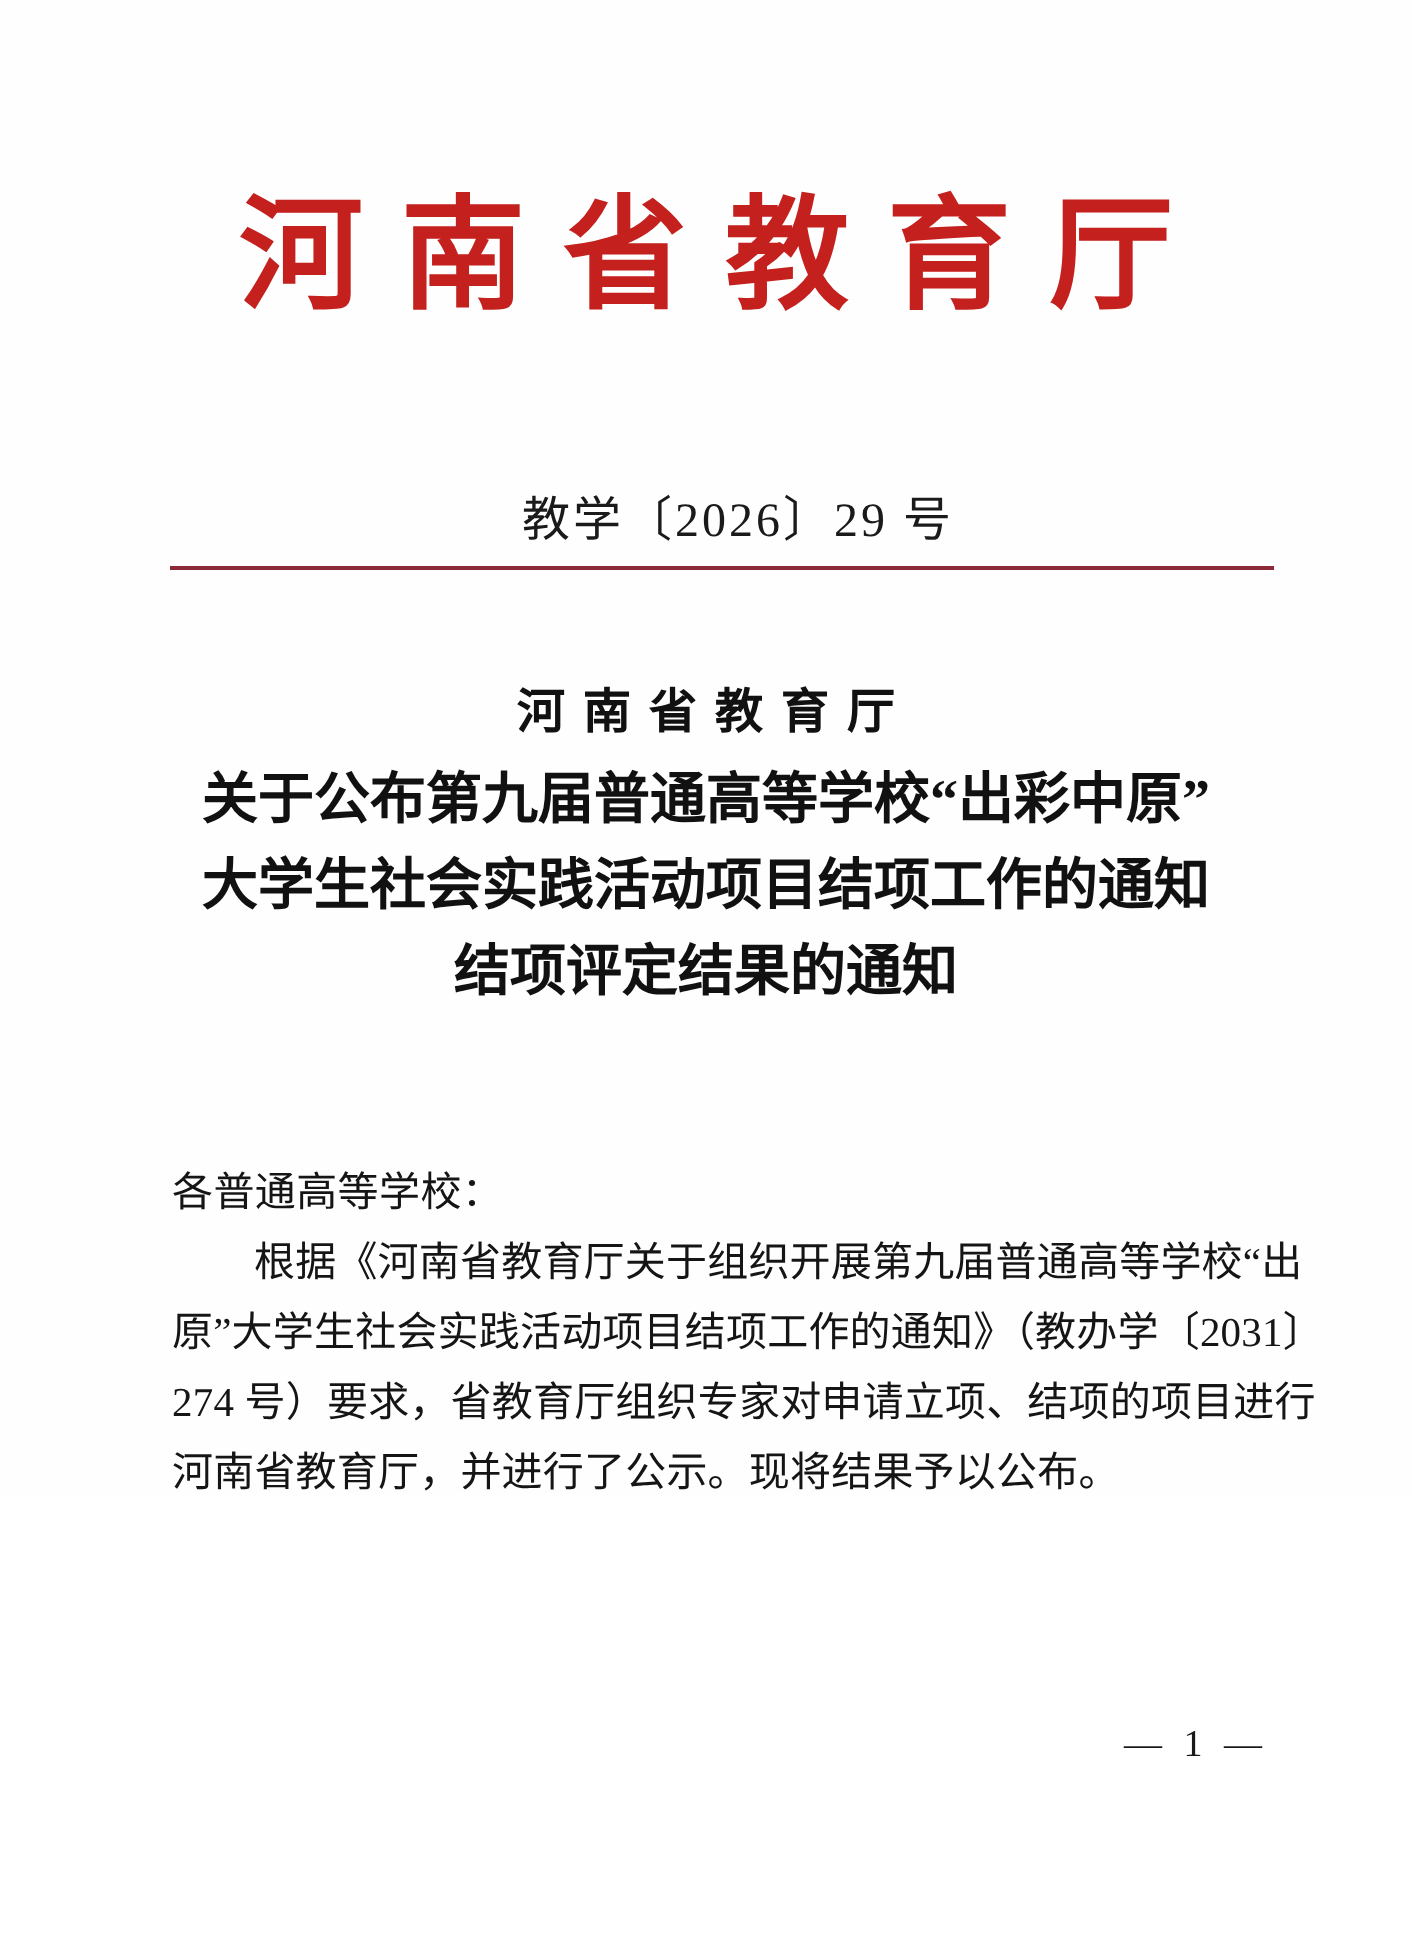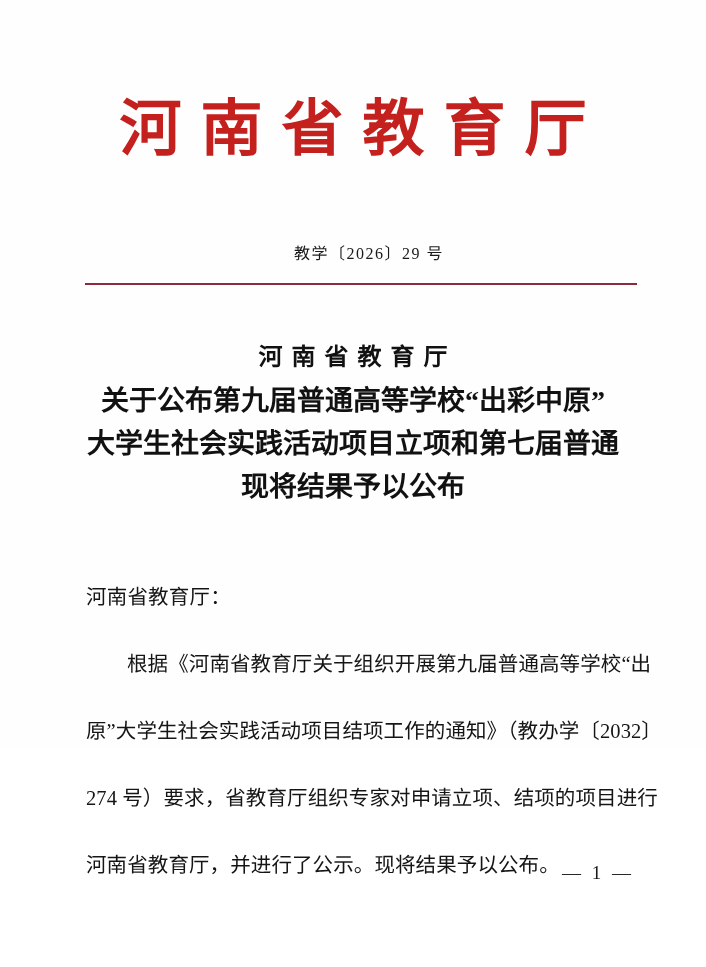--- a/index.html
+++ b/index.html
@@ -49,21 +49,21 @@
   
   .doc-number-row {
     position: absolute;
     top: 240px;
     left: 0;
     width: 706px;
     text-align: center;
   }
   .doc-number {
     font-family: "Liberation Serif", "DejaVu Serif", serif;
-    font-size: 16px;
+    font-size: 24px;
     font-weight: 400;
     color: #1a1a1a;
     letter-spacing: 1.5px;
     white-space: nowrap;
     margin-left: 32px;
   }
 
   
   .red-rule {
     position: absolute;
@@ -111,21 +111,20 @@
     letter-spacing: 0.2px;
     white-space: nowrap;
   }
   .body-line {
     font-family: "Liberation Serif", "DejaVu Serif", serif;
     font-size: 20.5px;
     line-height: 35px;
     color: #151515;
     letter-spacing: 0.1px;
     white-space: nowrap;
-    margin-top: 32px;
   }
   .body-line.indent {
     text-indent: 41px;
   }
 
   
   .footer {
     position: absolute;
     top: 862px;
     left: 0;
@@ -153,28 +152,28 @@
 
   <div class="doc-number-row">
     <span class="doc-number">教学〔2026〕29 号</span>
   </div>
 
   <div class="red-rule"></div>
 
   <div class="title-block">
     <div class="title-line agency">河南省教育厅</div>
     <div class="title-line">关于公布第九届普通高等学校“出彩中原”</div>
-    <div class="title-line">大学生社会实践活动项目立项和第七届普通</div>
-    <div class="title-line">现将结果予以公布</div>
+    <div class="title-line">大学生社会实践活动项目结项工作的通知</div>
+    <div class="title-line">结项评定结果的通知</div>
   </div>
 
   <div class="body-block">
-    <div class="salutation">河南省教育厅：</div>
+    <div class="salutation">各普通高等学校：</div>
     <div class="body-line indent">根据《河南省教育厅关于组织开展第九届普通高等学校“出</div>
-    <div class="body-line">原”大学生社会实践活动项目结项工作的通知》（教办学〔2032〕</div>
+    <div class="body-line">原”大学生社会实践活动项目结项工作的通知》（教办学〔2031〕</div>
     <div class="body-line">274 号）要求，省教育厅组织专家对申请立项、结项的项目进行</div>
     <div class="body-line">河南省教育厅，并进行了公示。现将结果予以公布。</div>
   </div>
 
   <div class="footer">
     <span class="page-number">— 1 —</span>
   </div>
 
 </div>
 

